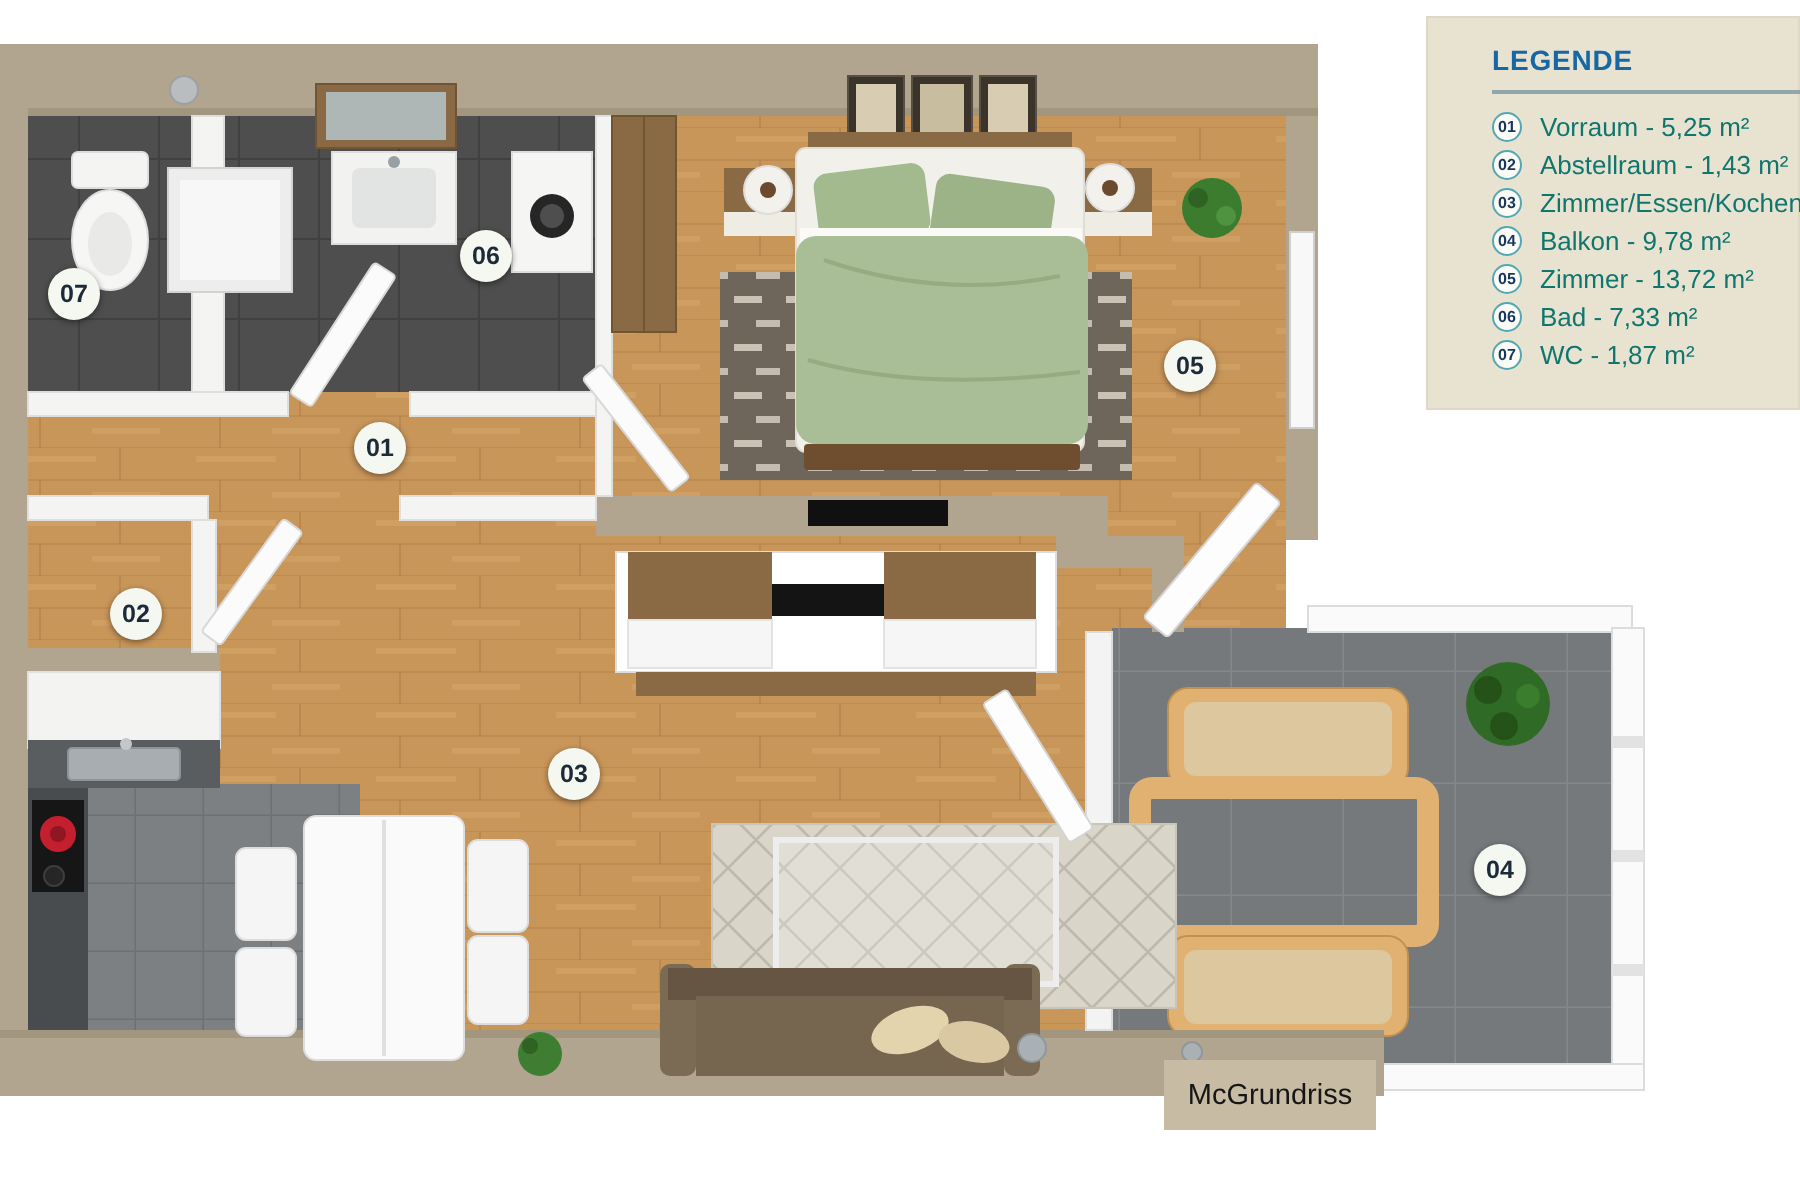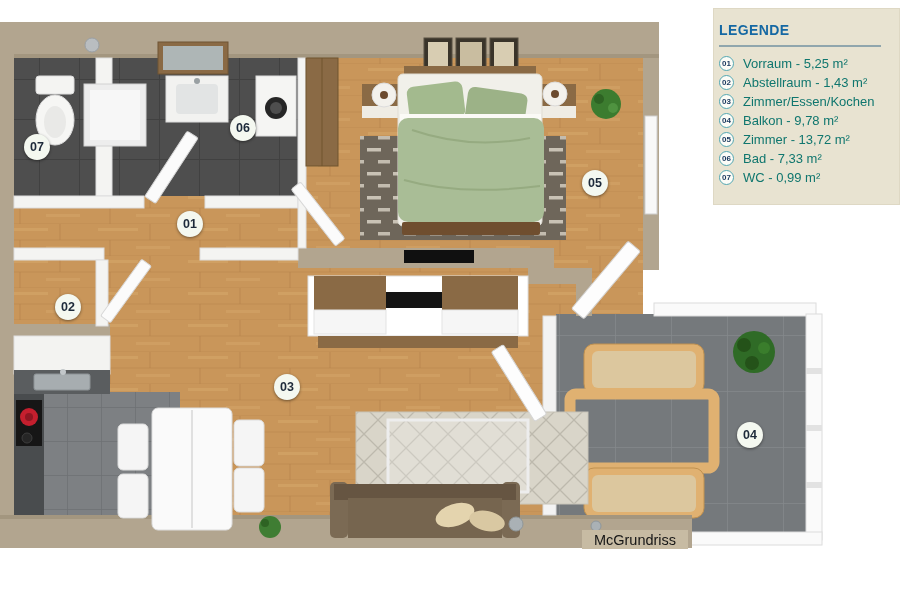--- a/index.html
+++ b/index.html
@@ -13,27 +13,27 @@
            box-shadow:0 1px 3px rgba(0,0,0,.45); transform:translate(-50%,-50%); }
   .b01 { left:190px; top:224px; }
   .b02 { left:68px;  top:307px; }
   .b03 { left:287px; top:387px; }
   .b04 { left:750px; top:435px; }
   .b05 { left:595px; top:183px; }
   .b06 { left:243px; top:128px; }
   .b07 { left:37px;  top:147px; }
 
   
-  .watermark { position:absolute; left:582px; top:530px; width:106px; height:19px;
+  .watermark { position:absolute; left:582px; top:530px; width:106px; height:35px;
                background:#c7bba3; color:#161616; font-size:14.5px;
                display:flex; align-items:center; justify-content:center; }
 
   
   .legend { position:absolute; left:713px; top:8px; width:187px; height:197px;
-            background:#e8e3d1; box-sizing:border-box; padding:14px 6px 0 6px;
+            background:#e8e3d1; box-sizing:border-box; padding:14px 6px 0 33px;
             box-shadow:0 0 0 1px #ded8c4 inset; }
   .legend-title { color:#1568a3; font-weight:bold; font-size:14px; letter-spacing:.4px; }
   .legend-divider { margin:7px 0 9px 0; width:162px; border-top:2px solid #90a6ad; }
   .legend-row { display:flex; align-items:center; gap:9px; margin-bottom:4px; height:15px; }
   .lnum { flex:0 0 auto; width:15px; height:15px; border-radius:50%;
           border:1.5px solid #53a7b2; background:#fcfcf7; color:#17365e;
           font-size:8px; font-weight:bold; display:flex; align-items:center;
           justify-content:center; box-sizing:border-box; }
   .ltxt { font-size:13px; color:#0f766e; white-space:nowrap; }
 </style>
@@ -280,18 +280,18 @@
       <div class="legend-row">
         <span class="lnum">05</span>
         <span class="ltxt">Zimmer - 13,72 m²</span>
       </div>
       <div class="legend-row">
         <span class="lnum">06</span>
         <span class="ltxt">Bad - 7,33 m²</span>
       </div>
       <div class="legend-row">
         <span class="lnum">07</span>
-        <span class="ltxt">WC - 0,99 m²</span>
+        <span class="ltxt">WC - 1,87 m²</span>
       </div>
     </div>
   </div>
 
 </div>
 
 </body></html>

